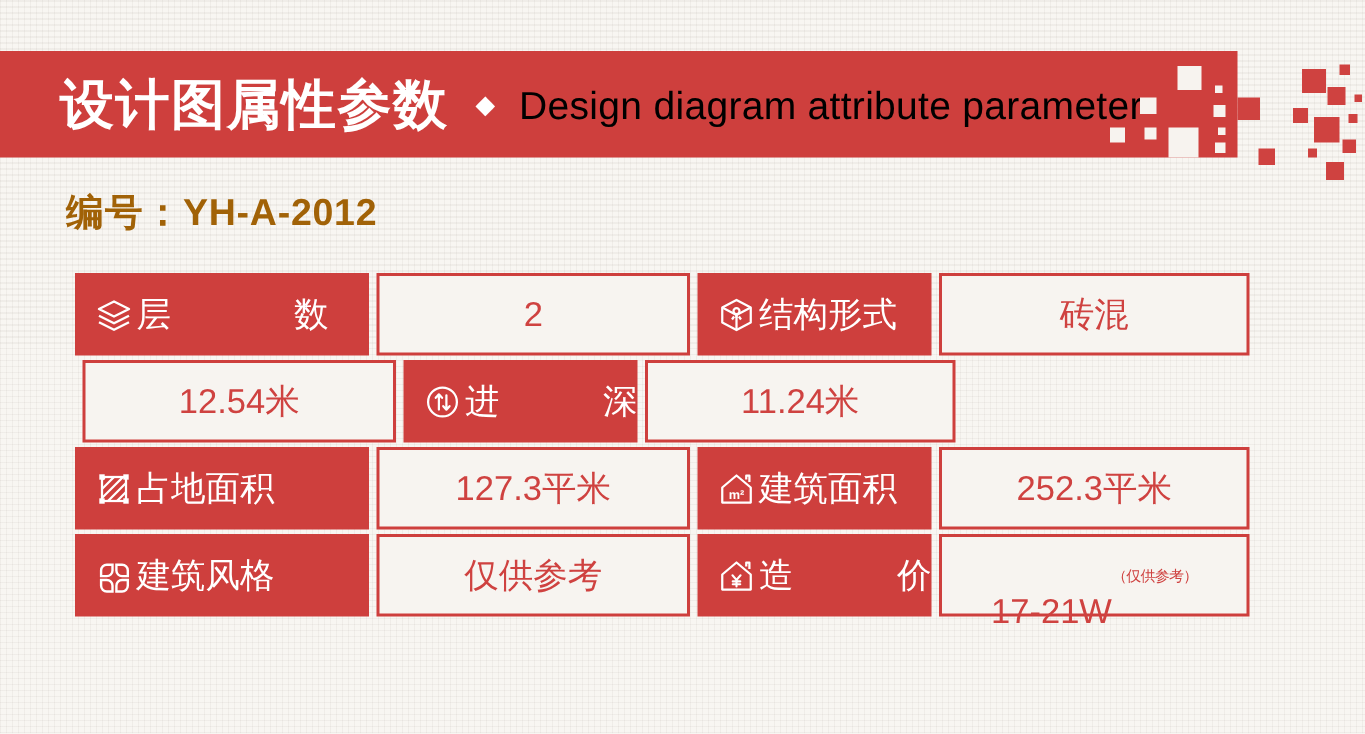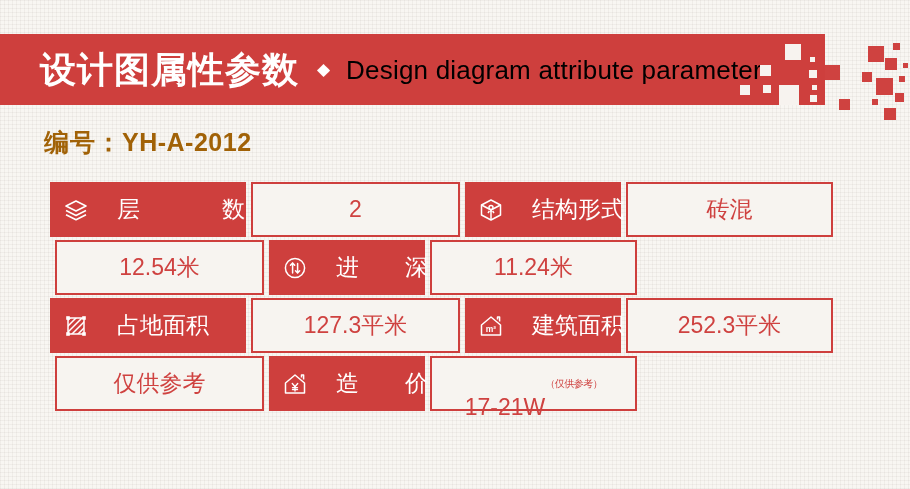--- a/index.html
+++ b/index.html
@@ -116,21 +116,21 @@
     padding-left: 13px;
     flex: 0 0 auto;
   }
   .cell-label.w1 { width: 196px; }
   .cell-label.w2 { width: 156px; }
 
   .label-icon {
     width: 26px;
     height: 26px;
     flex: 0 0 26px;
-    margin-right: 28px;
+    margin-right: 2px;
     display: flex;
     justify-content: center;
   }
   .label-icon svg { display: block; }
 
   .label-text {
     font-size: 23px;
     line-height: 1;
     white-space: nowrap;
   }
@@ -300,20 +300,33 @@
               <text x="13" y="19.4" font-family="Liberation Sans, sans-serif" font-size="8.5" font-weight="bold" fill="#fff" text-anchor="middle">m²</text>
             </svg>
         </span>
         <span class="label-text">建筑面积</span>
       </div>
       <div class="gap-x"></div>
       <div class="cell-value v2">252.3平米</div>
     </div>
 
     <div class="spec-row">
+      <div class="cell-label w1">
+        <span class="label-icon">
+          <svg width="26" height="26" viewBox="0 0 26 26">
+              <g fill="none" stroke="#fff" stroke-width="1.6">
+                <path d="M12 5.5 L12 9.3 A3.8 3.8 0 0 1 8.2 13.1 L4.4 13.1 L4.4 9.3 A3.8 3.8 0 0 1 8.2 5.5 Z"></path>
+                <path d="M14.6 5.5 L18.4 5.5 A3.8 3.8 0 0 1 22.2 9.3 L22.2 13.1 L18.4 13.1 A3.8 3.8 0 0 1 14.6 9.3 Z"></path>
+                <path d="M4.4 15.7 L8.2 15.7 A3.8 3.8 0 0 1 12 19.5 L12 23.3 L8.2 23.3 A3.8 3.8 0 0 1 4.4 19.5 Z"></path>
+                <path d="M22.2 15.7 L22.2 19.5 A3.8 3.8 0 0 1 18.4 23.3 L14.6 23.3 L14.6 19.5 A3.8 3.8 0 0 1 18.4 15.7 Z"></path>
+              </g>
+            </svg>
+        </span>
+        <span class="label-text">建筑风格</span>
+      </div>
       <div class="gap-x"></div>
       <div class="cell-value v1">仅供参考</div>
       <div class="gap-x"></div>
       <div class="cell-label w2">
         <span class="label-icon">
           <svg width="26" height="26" viewBox="0 0 26 26">
               <g fill="none" stroke="#fff" stroke-width="1.5" stroke-linejoin="round">
                 <path d="M3.5 12 L13 4 L22.5 12 L22.5 22 L3.5 22 Z"></path>
                 <path d="M19.5 6.6 L19.5 4 L21.6 4 L21.6 8.4"></path>
               </g>

